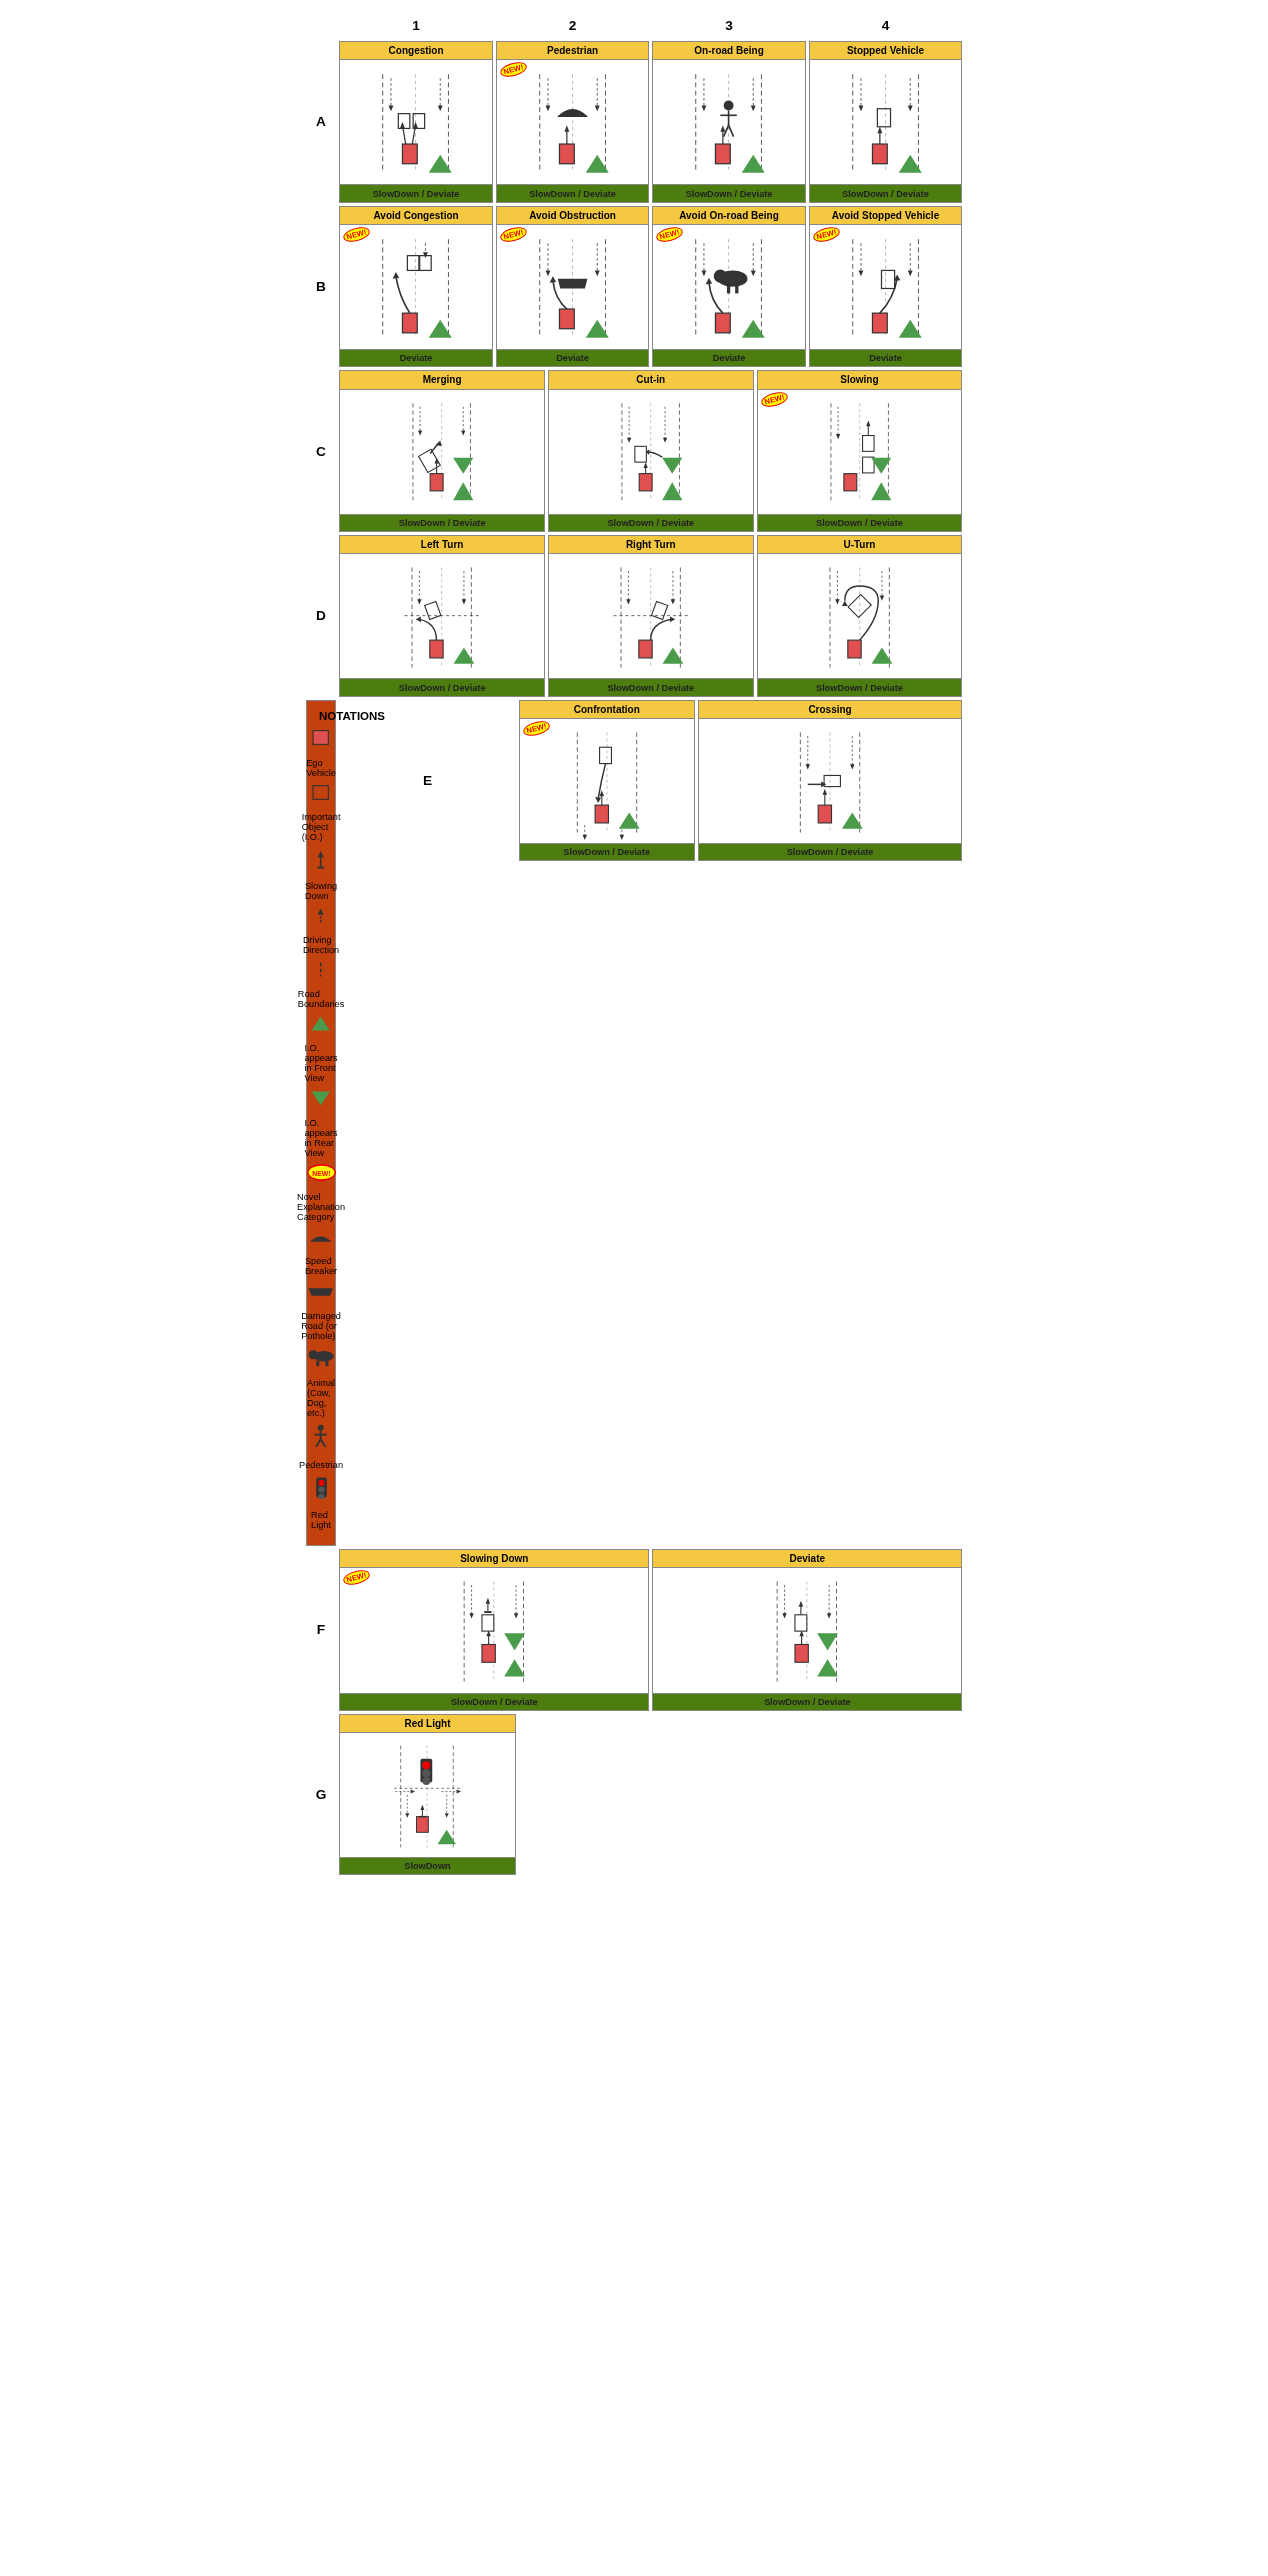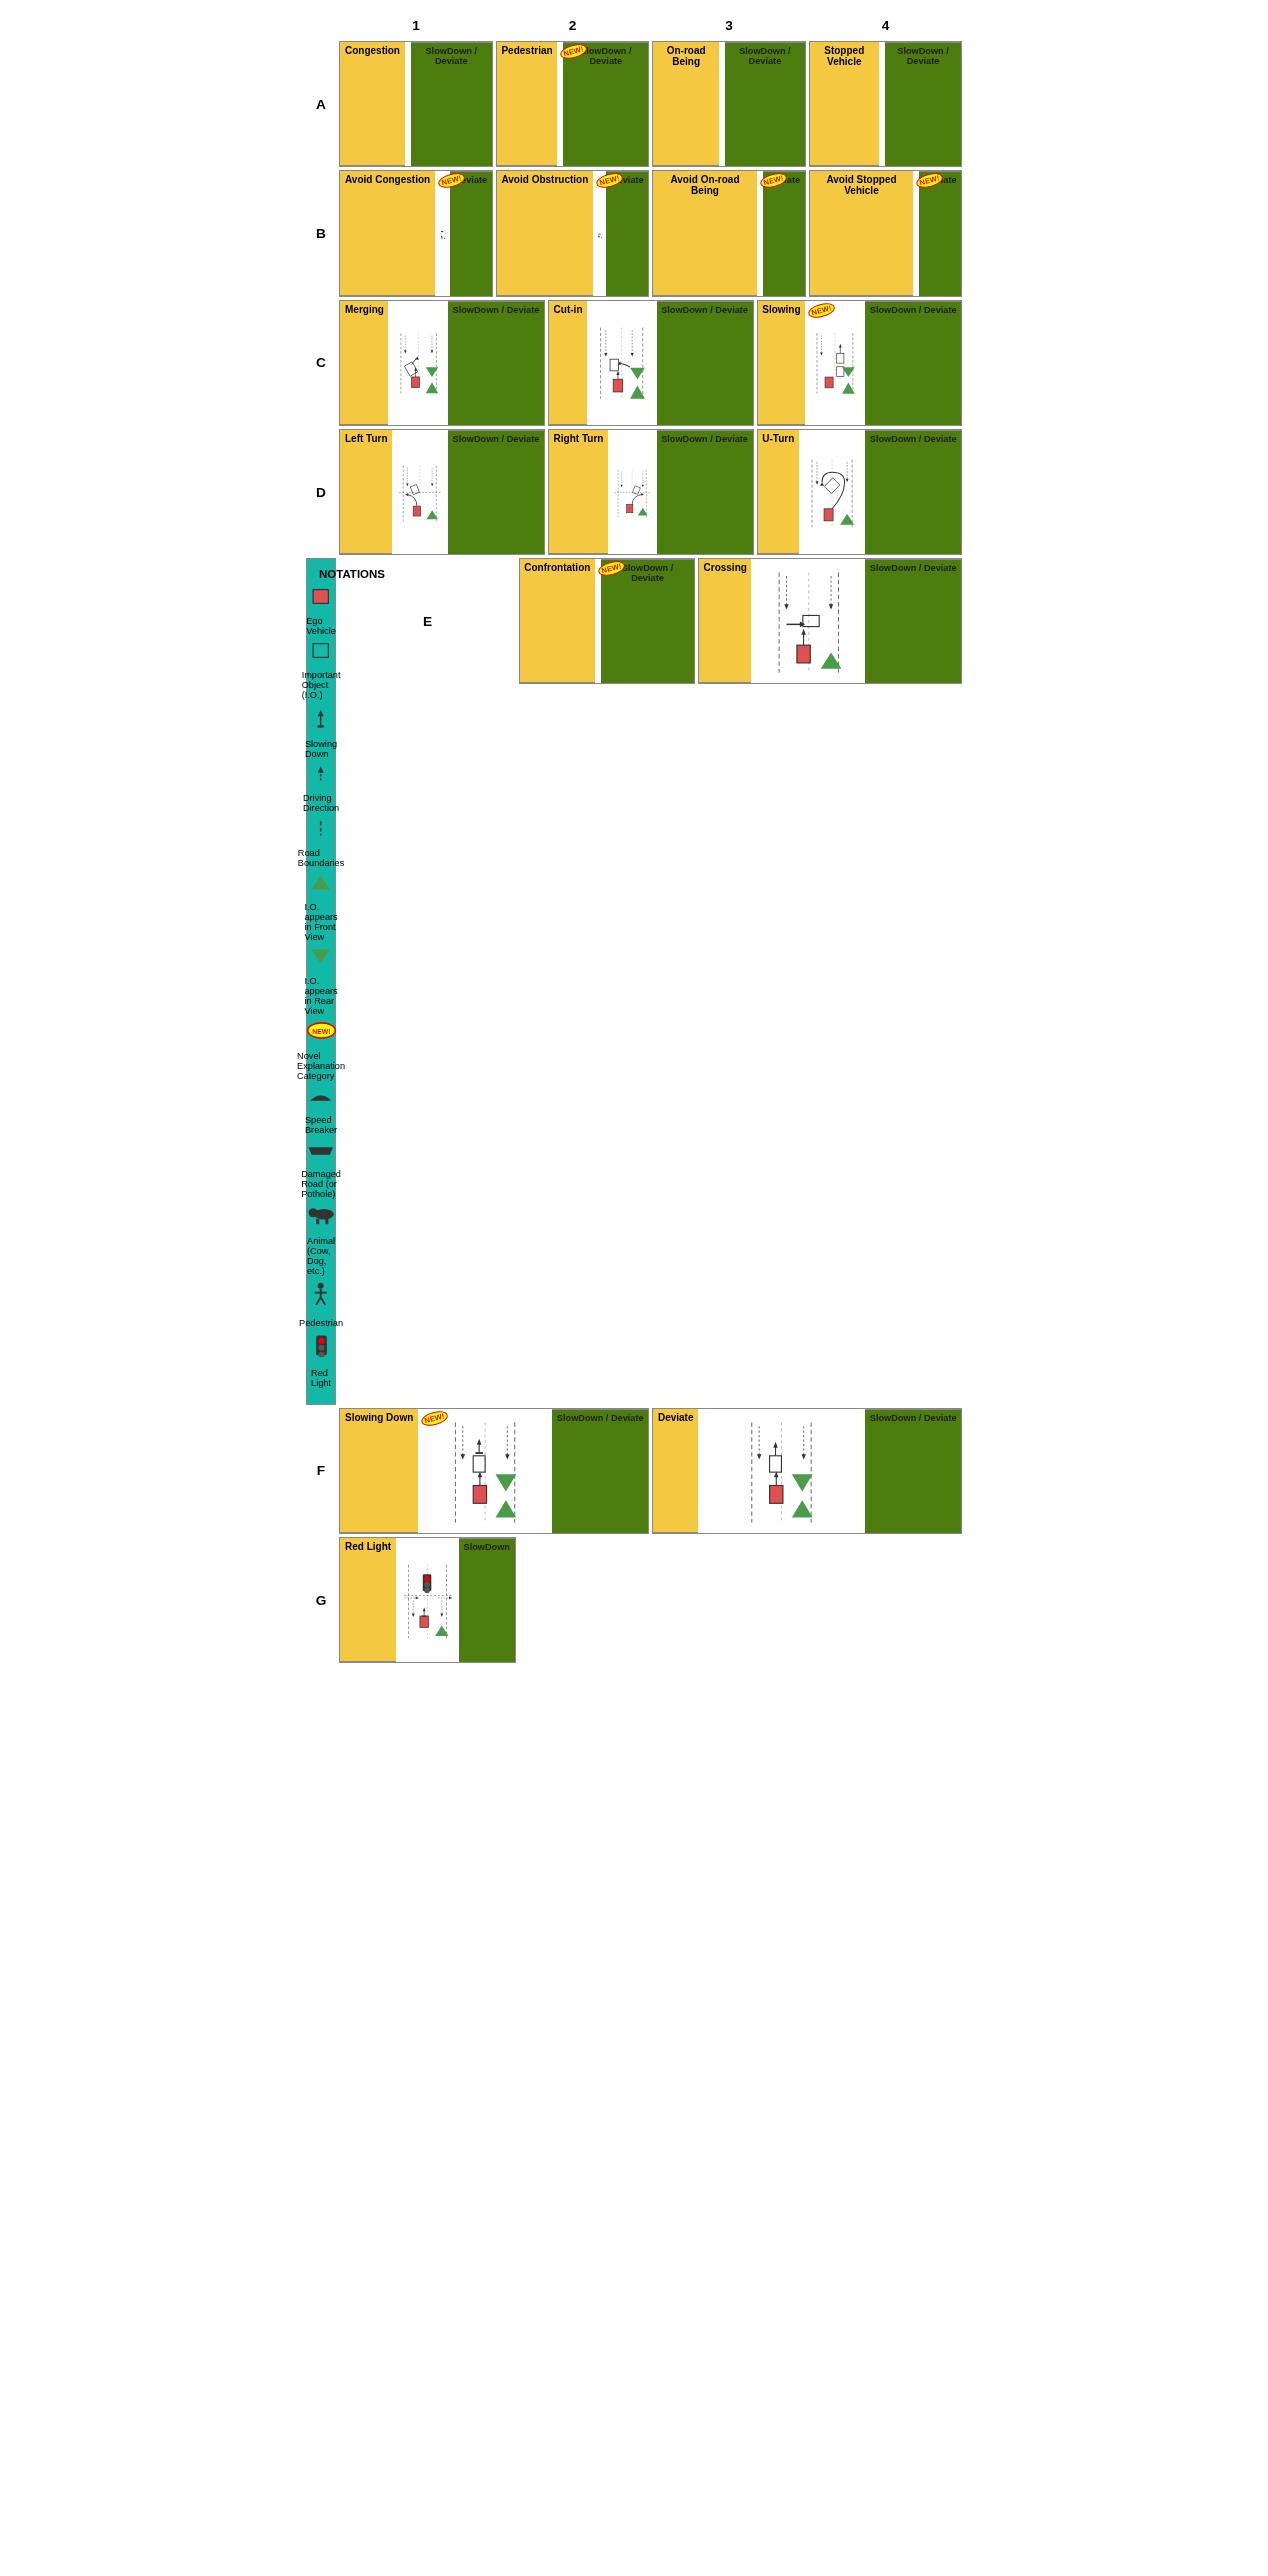--- a/index.html
+++ b/index.html
@@ -45,21 +45,21 @@
     }
     .row-a { grid-template-columns: 30.5px repeat(4, 1fr); }
     .row-b { grid-template-columns: 30.5px repeat(4, 1fr); }
     .row-c-3col { grid-template-columns: 30.5px repeat(3, 1fr); }
     .row-d { grid-template-columns: 30.5px repeat(3, 1fr); }
 
     
     .card {
       border: 1.5px solid #888;
       display: flex;
-      flex-direction: row;
+      flex-direction: column;
       background: #fff;
     }
     .card-title {
       background: #f5c842;
       text-align: center;
       padding: 3.1px 4.6px;
       font-weight: bold;
       font-size: 10px;
       border-bottom: 0.8px solid #888;
     }
@@ -101,21 +101,21 @@
       border-radius: 50%;
       padding: 1.5px 2.3px;
       line-height: 1;
       transform: rotate(-15deg);
       z-index: 10;
     }
 
     
     .notations-box {
       border: 1.5px solid #888;
-      background: #14b8a6;
+      background: #c2410c;
       padding: 9.2px 12.2px;
       flex: 1;
     }
     .notations-title {
       font-weight: bold;
       font-size: 11.5px;
       text-align: center;
       margin-bottom: 7.6px;
     }
     .notation-row {

